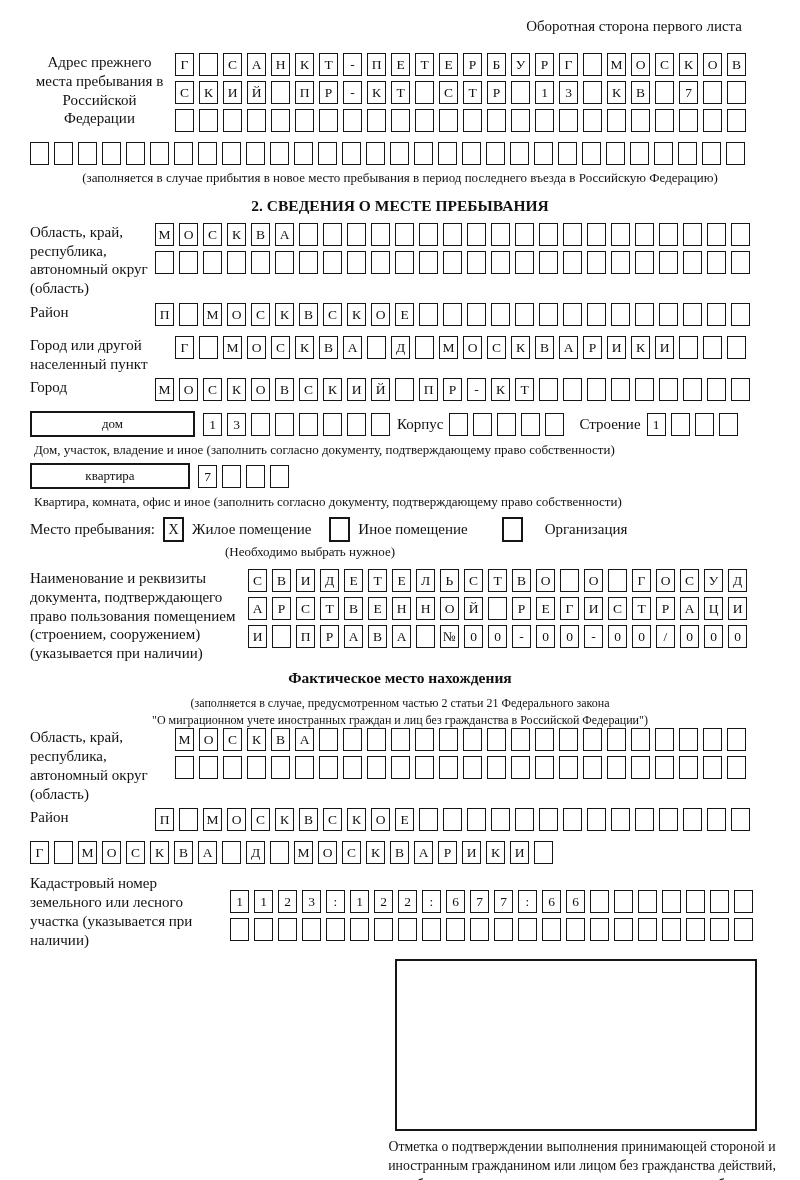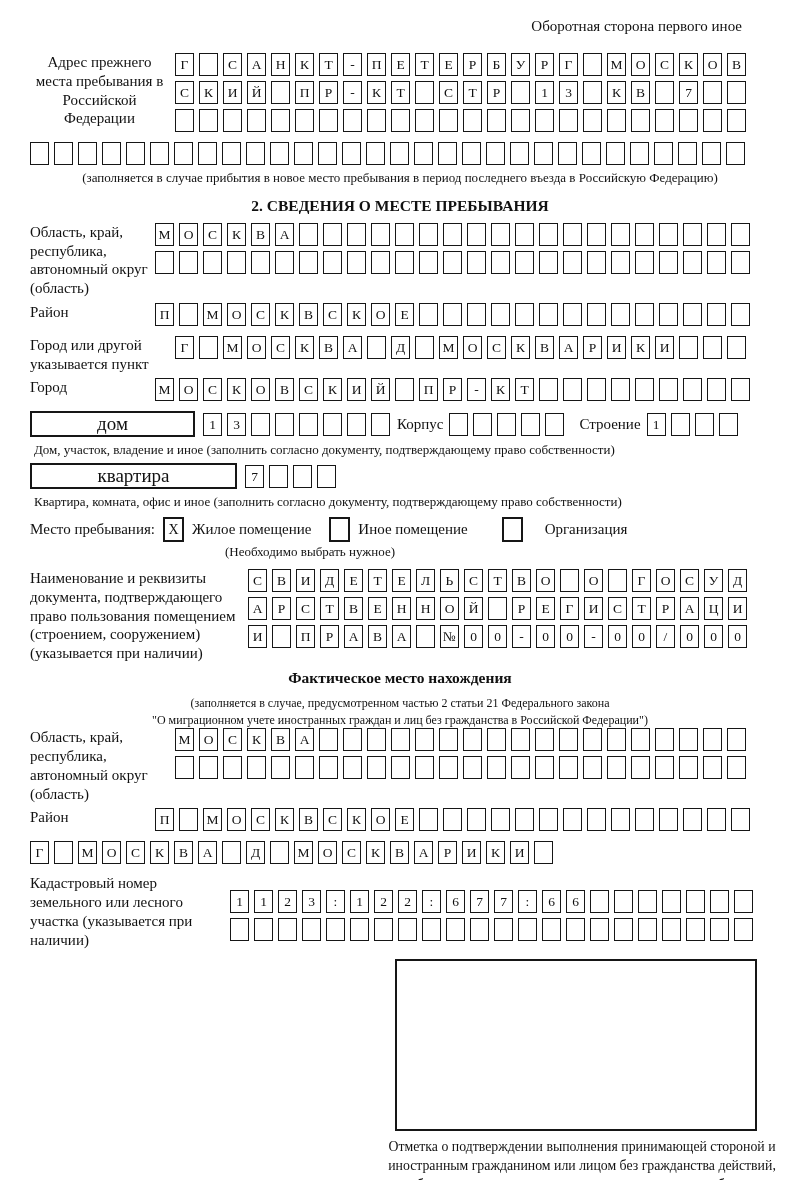--- a/index.html
+++ b/index.html
@@ -25,21 +25,21 @@
     margin-right:5px;
     font-size:13.5px; line-height:1;
   }
   .hint { font-size:13px; line-height:1.3; }
   .hint-center { text-align:center; margin:2px 0 6px 0; }
   .section-title { text-align:center; font-weight:bold; font-size:15.5px; margin:10px 0 8px 0; }
 
   .labelbox {
     border:2px solid #161616; box-sizing:border-box;
     height:26px; display:inline-flex; align-items:center; justify-content:center;
-    font-size:19px; flex:none;
+    font-size:13px; flex:none;
   }
   .inline-label { font-size:15px; line-height:26px; flex:none; }
 
   .checkbox {
     display:inline-flex; align-items:center; justify-content:center;
     width:21px; height:25px; border:2px solid #161616; box-sizing:border-box;
     font-size:14px; flex:none;
   }
   .stay-row { display:flex; align-items:center; margin:6px 0 2px 0; }
   .stamp-box {
@@ -51,21 +51,21 @@
     width:420px; margin-left:342px; margin-top:6px;
     text-align:center; font-size:13.8px; line-height:1.38;
   }
   .notes { text-align:center; font-size:12px; line-height:1.4; }
 </style>
 </head>
 <body>
 
 <div class="page">
 
-  <div class="header-note">Оборотная сторона первого иное</div>
+  <div class="header-note">Оборотная сторона первого листа</div>
 
   <div class="field-row">
     <div class="field-label" style="width:145px;text-align:center;">Адрес прежнего места пребывания в Российской Федерации</div>
     <div class="cells-col">
       <div class="cells-row">
           <span class="cell">Г</span>
           <span class="cell"></span>
           <span class="cell">С</span>
           <span class="cell">А</span>
           <span class="cell">Н</span>
@@ -264,21 +264,21 @@
         <span class="cell"></span>
         <span class="cell"></span>
         <span class="cell"></span>
         <span class="cell"></span>
         <span class="cell"></span>
         <span class="cell"></span>
       </div>
   </div>
 
   <div class="field-row">
-    <div class="field-label" style="width:145px;">Город или другой указывается пункт</div>
+    <div class="field-label" style="width:145px;">Город или другой населенный пункт</div>
     <div class="cells-row">
         <span class="cell">Г</span>
         <span class="cell"></span>
         <span class="cell">М</span>
         <span class="cell">О</span>
         <span class="cell">С</span>
         <span class="cell">К</span>
         <span class="cell">В</span>
         <span class="cell">А</span>
         <span class="cell"></span>
@@ -355,21 +355,21 @@
     <div class="cells-row" style="margin-bottom:0;">
         <span class="cell">1</span>
         <span class="cell"></span>
         <span class="cell"></span>
         <span class="cell"></span>
       </div>
   </div>
   <div class="hint" style="margin:1px 0 4px 4px;">Дом, участок, владение и иное (заполнить согласно документу, подтверждающему право собственности)</div>
 
   <div class="field-row" style="align-items:center;">
-    <div class="labelbox" style="width:207px; margin-right:8px;">квартира</div>
+    <div class="labelbox" style="width:160px; margin-right:8px;">квартира</div>
     <div class="cells-row" style="margin-bottom:0;">
         <span class="cell">7</span>
         <span class="cell"></span>
         <span class="cell"></span>
         <span class="cell"></span>
       </div>
   </div>
   <div class="hint" style="margin:1px 0 2px 4px;">Квартира, комната, офис и иное (заполнить согласно документу, подтверждающему право собственности)</div>
 
   <div class="stay-row">

